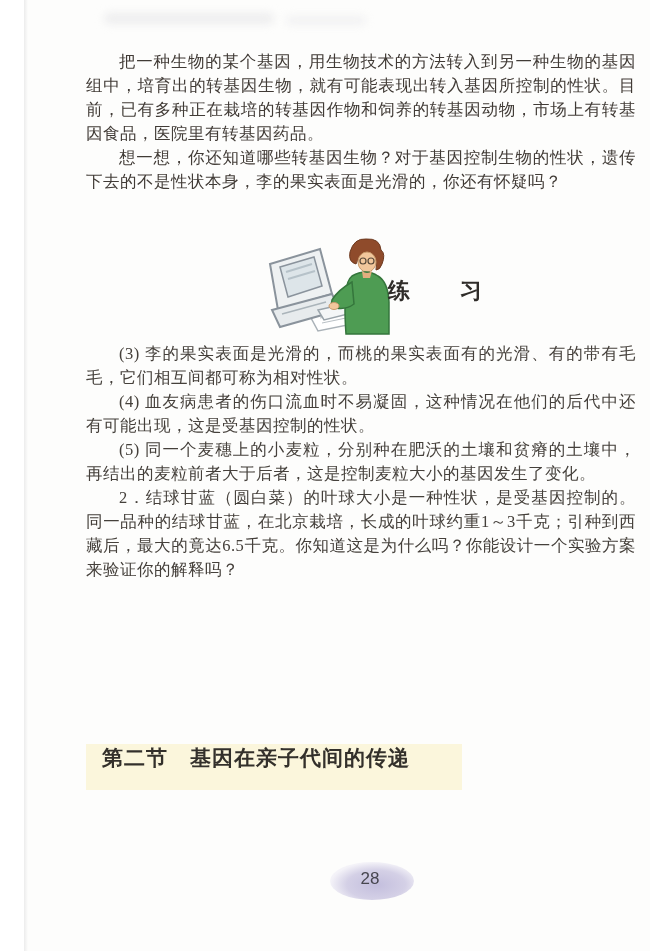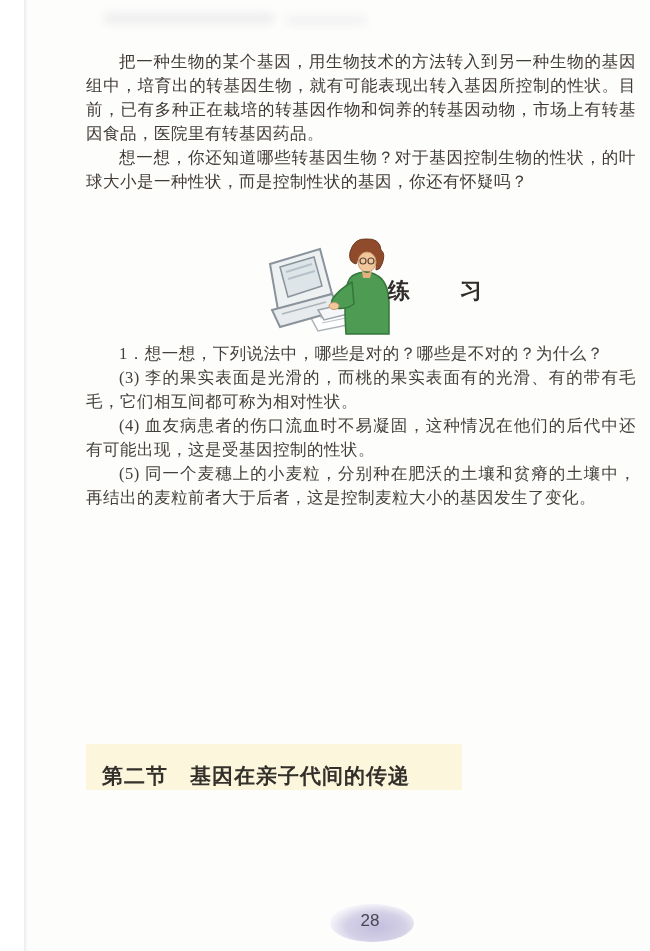--- a/index.html
+++ b/index.html
@@ -34,32 +34,32 @@
   }
 
   .exercise-text { position:absolute; top:342px; left:62px; width:550px; }
   .exercise-text p {
     margin:0; font-size:16.5px; line-height:24px; text-align:justify;
     text-indent:2em; letter-spacing:0.5px; color:#45403b;
   }
 
   .section-band {
     position:absolute; top:744px; left:62px; width:376px; height:46px;
-    background:#fbf6dc; display:flex; align-items:flex-end;
+    background:#fbf6dc; display:flex; align-items:flex-start;
   }
   .section-heading {
     font-family:"Liberation Sans","DejaVu Sans",sans-serif;
     font-weight:bold; font-size:21px; color:#33302b;
     padding-left:16px; letter-spacing:1px; white-space:nowrap;
   }
   .section-heading .sec-title { margin-left:22px; }
 
   .p-final { top:812px; }
 
-  .page-num-wrap { position:absolute; top:902px; left:298px; width:96px; height:42px; }
+  .page-num-wrap { position:absolute; top:860px; left:298px; width:96px; height:42px; }
   .blob {
     position:absolute; left:8px; top:2px; width:84px; height:38px;
     background:radial-gradient(ellipse at 55% 60%, #c3bedd 0%, #d4d0e6 45%, rgba(237,235,245,0.6) 70%, rgba(253,253,252,0) 100%);
     border-radius:50%;
   }
   .page-num {
     position:absolute; left:0; top:9px; width:96px; text-align:center;
     font-family:"Liberation Sans","DejaVu Sans",sans-serif;
     font-size:17px; color:#47464f;
   }
@@ -67,21 +67,21 @@
 </head>
 <body>
 
 <div class="page">
 
   <div class="edge-left"></div>
   <div class="smudge s1"></div>
   <div class="smudge s2"></div>
 
   <p class="para p1">把一种生物的某个基因，用生物技术的方法转入到另一种生物的基因组中，培育出的转基因生物，就有可能表现出转入基因所控制的性状。目前，已有多种正在栽培的转基因作物和饲养的转基因动物，市场上有转基因食品，医院里有转基因药品。</p>
-  <p class="para p2">想一想，你还知道哪些转基因生物？对于基因控制生物的性状，的叶球大小是一种性状，而是控制性状的基因，你还有怀疑吗？</p>
+  <p class="para p2">想一想，你还知道哪些转基因生物？对于基因控制生物的性状，遗传下去的不是性状本身，李的果实表面是光滑的，你还有怀疑吗？</p>
 
   <div class="exercise-fig">
     <svg class="fig-svg" width="138" height="102" viewBox="0 0 138 102">
 
       <polygon points="48,82 112,70 120,84 56,97" fill="#ffffff" stroke="#aab2b8" stroke-width="1.5"></polygon>
       <line x1="58" y1="84" x2="104" y2="75" stroke="#b9c0c5" stroke-width="1"></line>
       <line x1="60" y1="89" x2="108" y2="79" stroke="#b9c0c5" stroke-width="1"></line>
 
       <polygon points="8,30 58,15 70,60 16,76" fill="#eef1f2" stroke="#8a939c" stroke-width="2"></polygon>
       <polygon points="18,33 52,23 60,52 26,63" fill="#dde5e9" stroke="#8a939c" stroke-width="1.5"></polygon>
@@ -105,24 +105,24 @@
       <path d="M90 48 Q76 56 70 66 Q68 72 74 74 Q84 76 92 70 Z" fill="#4e9c53" stroke="#35763c" stroke-width="1.5"></path>
 
       <ellipse cx="72" cy="72" rx="5" ry="3.5" fill="#f2c79c" stroke="#c99a6b" stroke-width="1"></ellipse>
 
       <path d="M100 37 Q105 41 110 37 L108 44 L101 44 Z" fill="#e4ae7f"></path>
     </svg>
     <p class="exercise-label">练　　习</p>
   </div>
 
   <div class="exercise-text">
-    <p>1．想一想，下列说法中，哪些是对的？哪些是不对的？为什么？</p>
     <p>(3) 李的果实表面是光滑的，而桃的果实表面有的光滑、有的带有毛毛，它们相互间都可称为相对性状。</p>
     <p>(4) 血友病患者的伤口流血时不易凝固，这种情况在他们的后代中还有可能出现，这是受基因控制的性状。</p>
     <p>(5) 同一个麦穗上的小麦粒，分别种在肥沃的土壤和贫瘠的土壤中，再结出的麦粒前者大于后者，这是控制麦粒大小的基因发生了变化。</p>
+    <p>2．结球甘蓝（圆白菜）的叶球大小是一种性状，是受基因控制的。同一品种的结球甘蓝，在北京栽培，长成的叶球约重1～3千克；引种到西藏后，最大的竟达6.5千克。你知道这是为什么吗？你能设计一个实验方案来验证你的解释吗？</p>
   </div>
 
   <div class="section-band">
     <div class="section-heading">
       <span class="sec-num">第二节</span><span class="sec-title">基因在亲子代间的传递</span>
     </div>
   </div>
 
 
   <div class="page-num-wrap">

